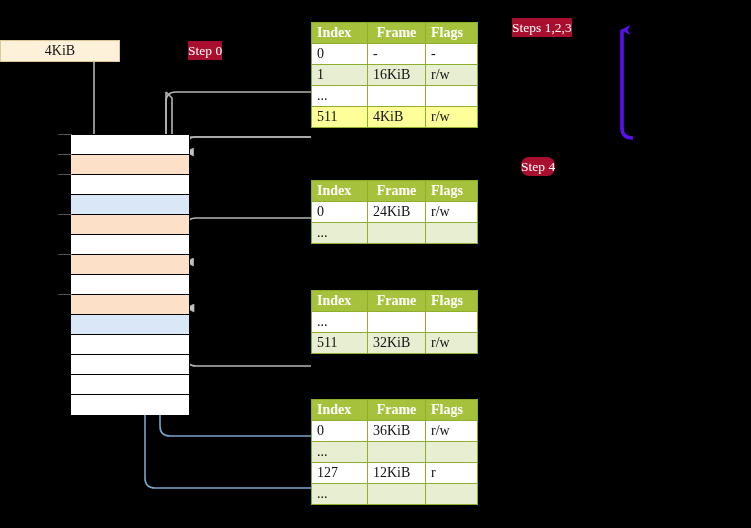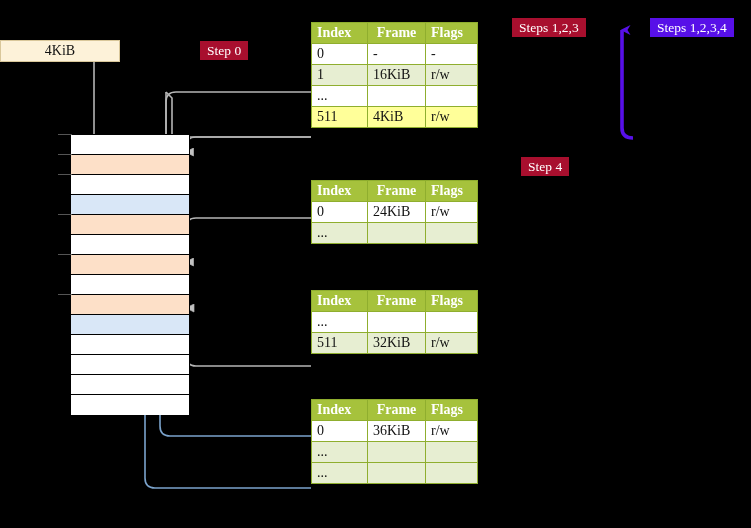--- a/index.html
+++ b/index.html
@@ -44,36 +44,36 @@
     align-items: center;
     justify-content: center;
     font-size: 14px;
     color: #111;
   }
 
   
   .badge {
     position: absolute;
     height: 19px;
-    padding: 0 7px;
+    padding: 0 0;
     display: flex;
     align-items: center;
     justify-content: center;
     font-size: 13.5px;
     color: #ffffff;
     white-space: nowrap;
     box-sizing: border-box;
   }
   .badge.crimson { background: #a80f2e; }
   .badge.violet  { background: #5710e8; }
 
-  #badge-step0       { left: 188px; top: 41px; margin-left: 12px; }
+  #badge-step0       { left: 188px; top: 41px; }
   #badge-steps123    { left: 512px; top: 18px; }
   #badge-steps1234   { left: 650px; top: 18px; }
-  #badge-step4       { left: 521px; top: 157px; }
+  #badge-step4       { left: 521px; top: 157px; border-radius: 8px; }
 
   
   .memcol {
     position: absolute;
     left: 70px;
     top: 134px;
     width: 120px;
     height: 280px;
     border: 1.5px solid #000;
     box-sizing: border-box;
@@ -177,21 +177,20 @@
 
     <path d="M311,488 L155,488 Q145,488 145,478 L145,324" fill="none" stroke="#7ba3cc" stroke-width="1.6" marker-end="url(#ah-blue-up)"></path>
 
     <path d="M633,138 Q622,138 622,128 L622,30" fill="none" stroke="#5710e8" stroke-width="3.6" marker-end="url(#ah-violet)"></path>
   </svg>
 
   <div class="kib-box">4KiB</div>
 
   <div class="badge crimson" id="badge-step0">Step 0</div>
   <div class="badge crimson" id="badge-steps123">Steps 1,2,3</div>
-  <div class="badge violet" id="badge-steps1234">Steps 1,2,3,4</div>
   <div class="badge crimson" id="badge-step4">Step 4</div>
 
   <div class="memcol" id="memcol">
       <div class="memrow white"></div>
       <div class="memrow peach"></div>
       <div class="memrow white"></div>
       <div class="memrow blue"></div>
       <div class="memrow peach"></div>
       <div class="memrow white"></div>
       <div class="memrow peach"></div>
@@ -297,20 +296,25 @@
         <tr class="rw-odd">
           <td class="c-index">0</td>
           <td class="c-frame">36KiB</td>
           <td class="c-flags">r/w</td>
         </tr>
         <tr class="rw-even">
           <td class="c-index">...</td>
           <td class="c-frame"></td>
           <td class="c-flags"></td>
         </tr>
+        <tr class="rw-odd">
+          <td class="c-index">127</td>
+          <td class="c-frame">12KiB</td>
+          <td class="c-flags">r</td>
+        </tr>
         <tr class="rw-even">
           <td class="c-index">...</td>
           <td class="c-frame"></td>
           <td class="c-flags"></td>
         </tr>
       </tbody>
     </table>
 
 </div>
 

